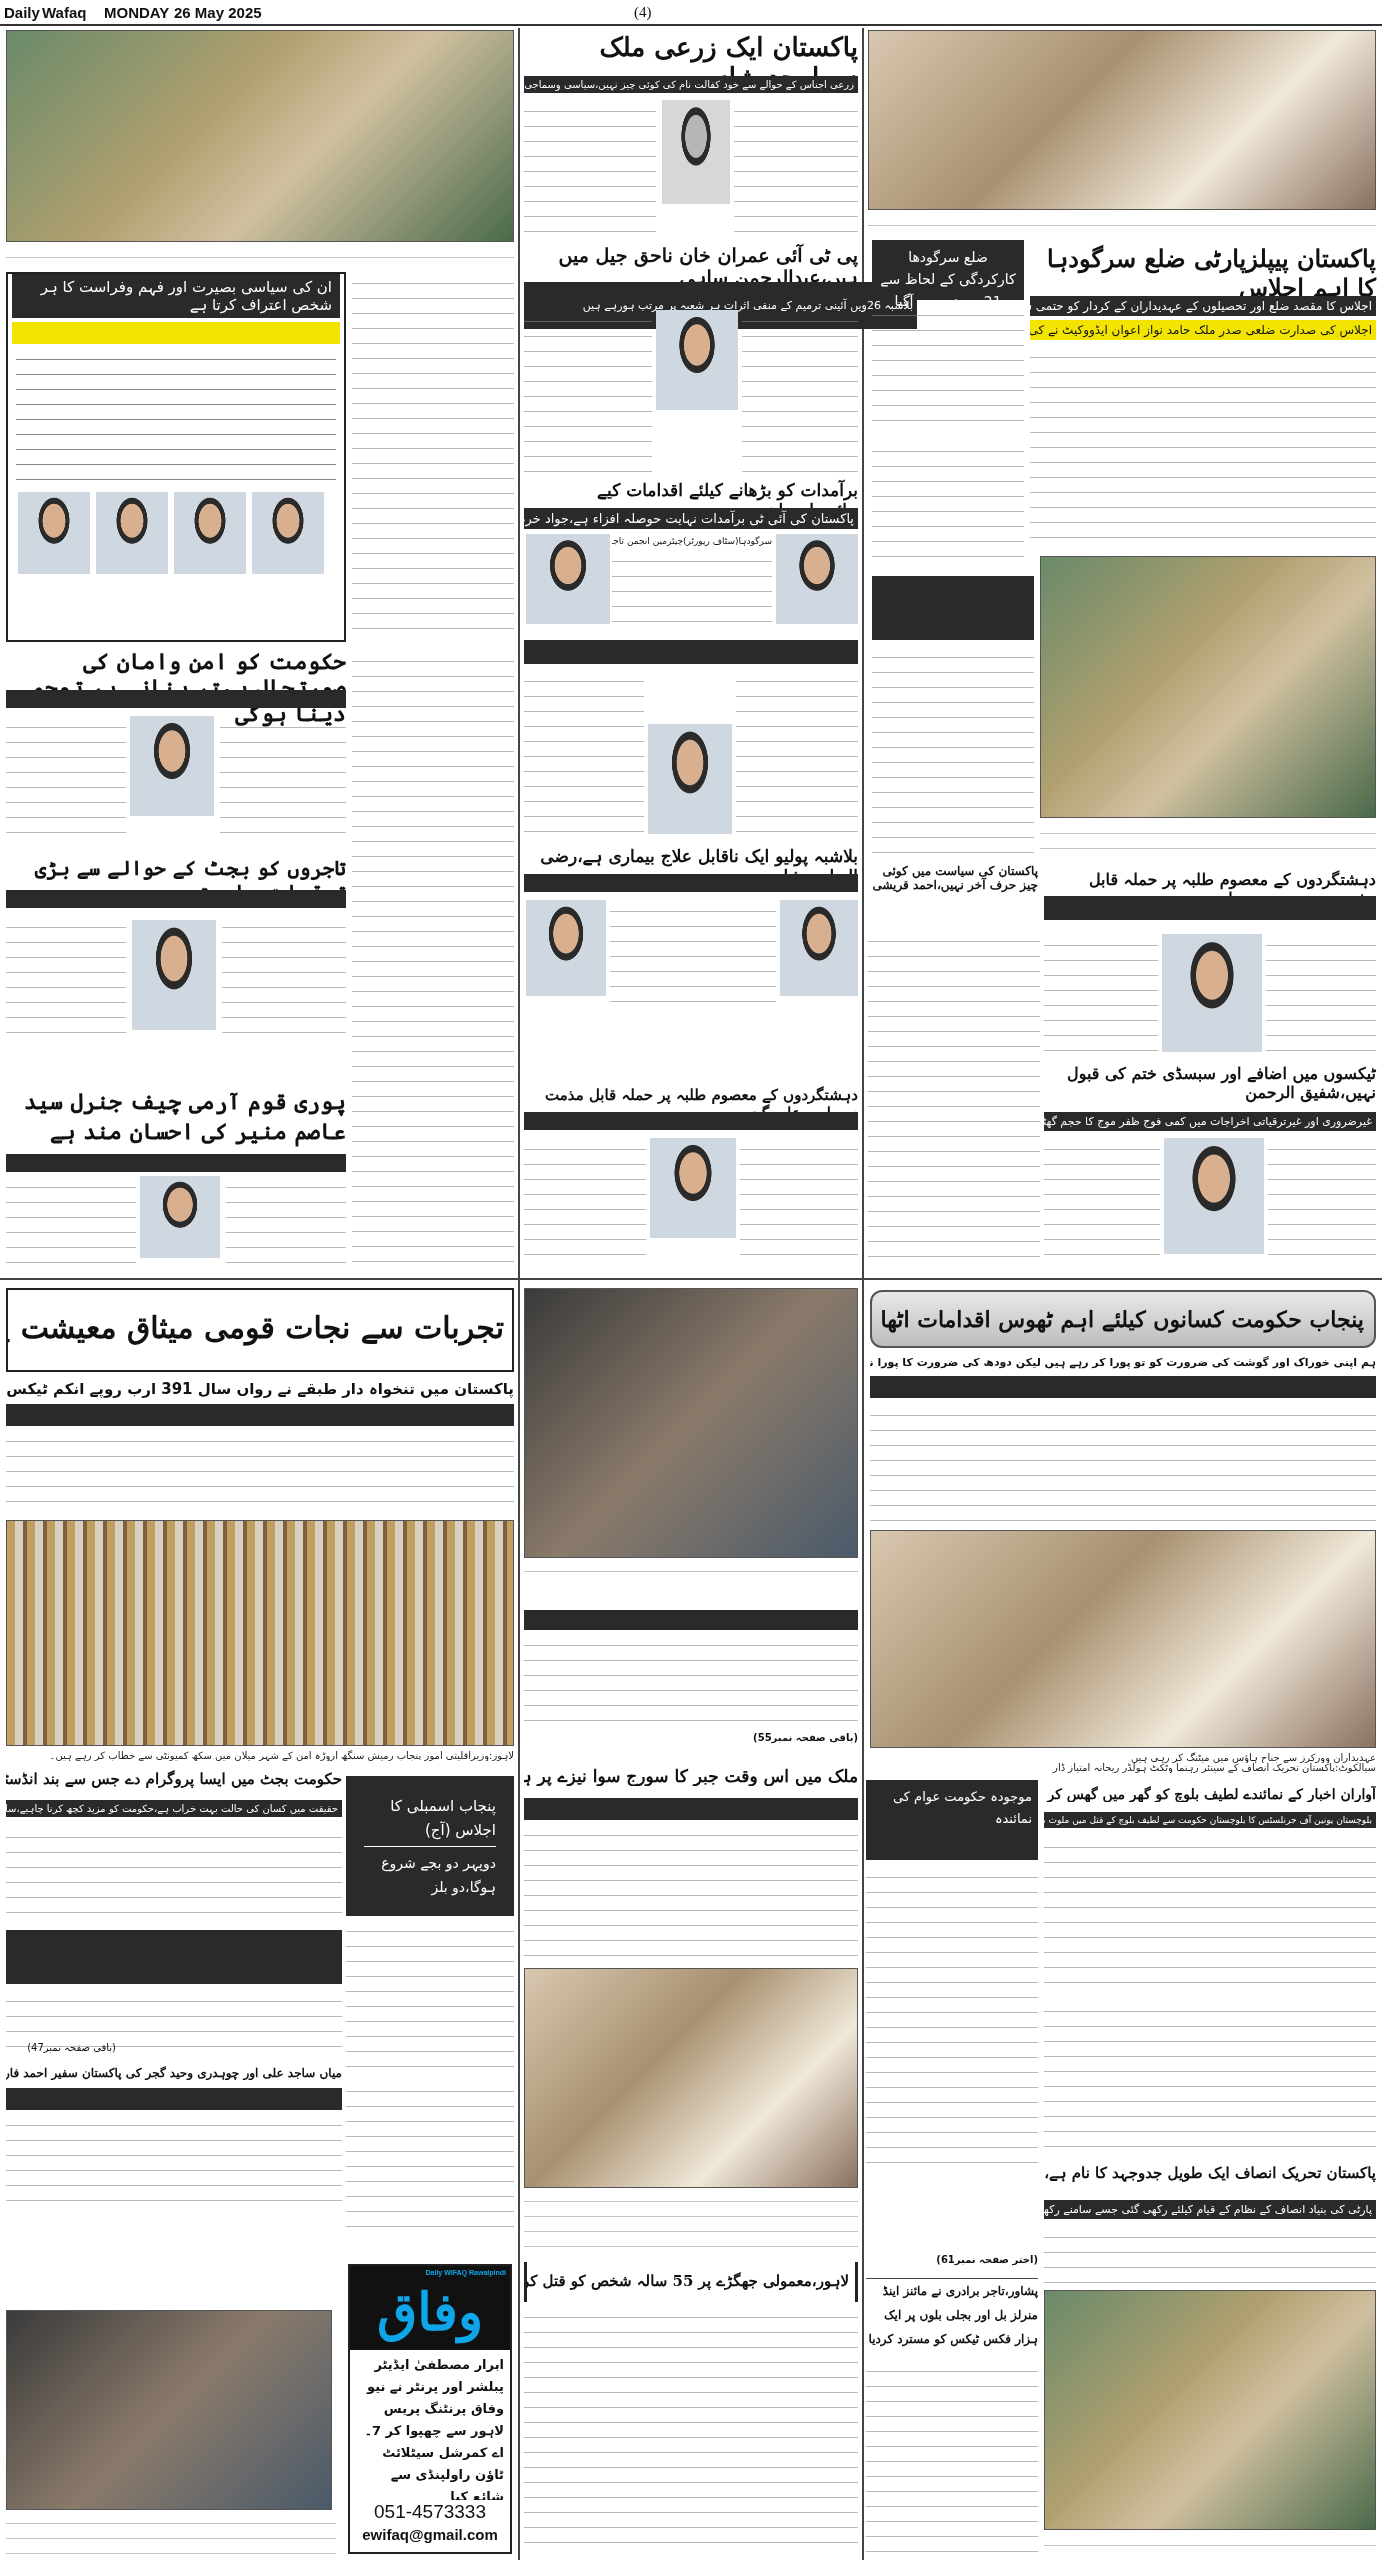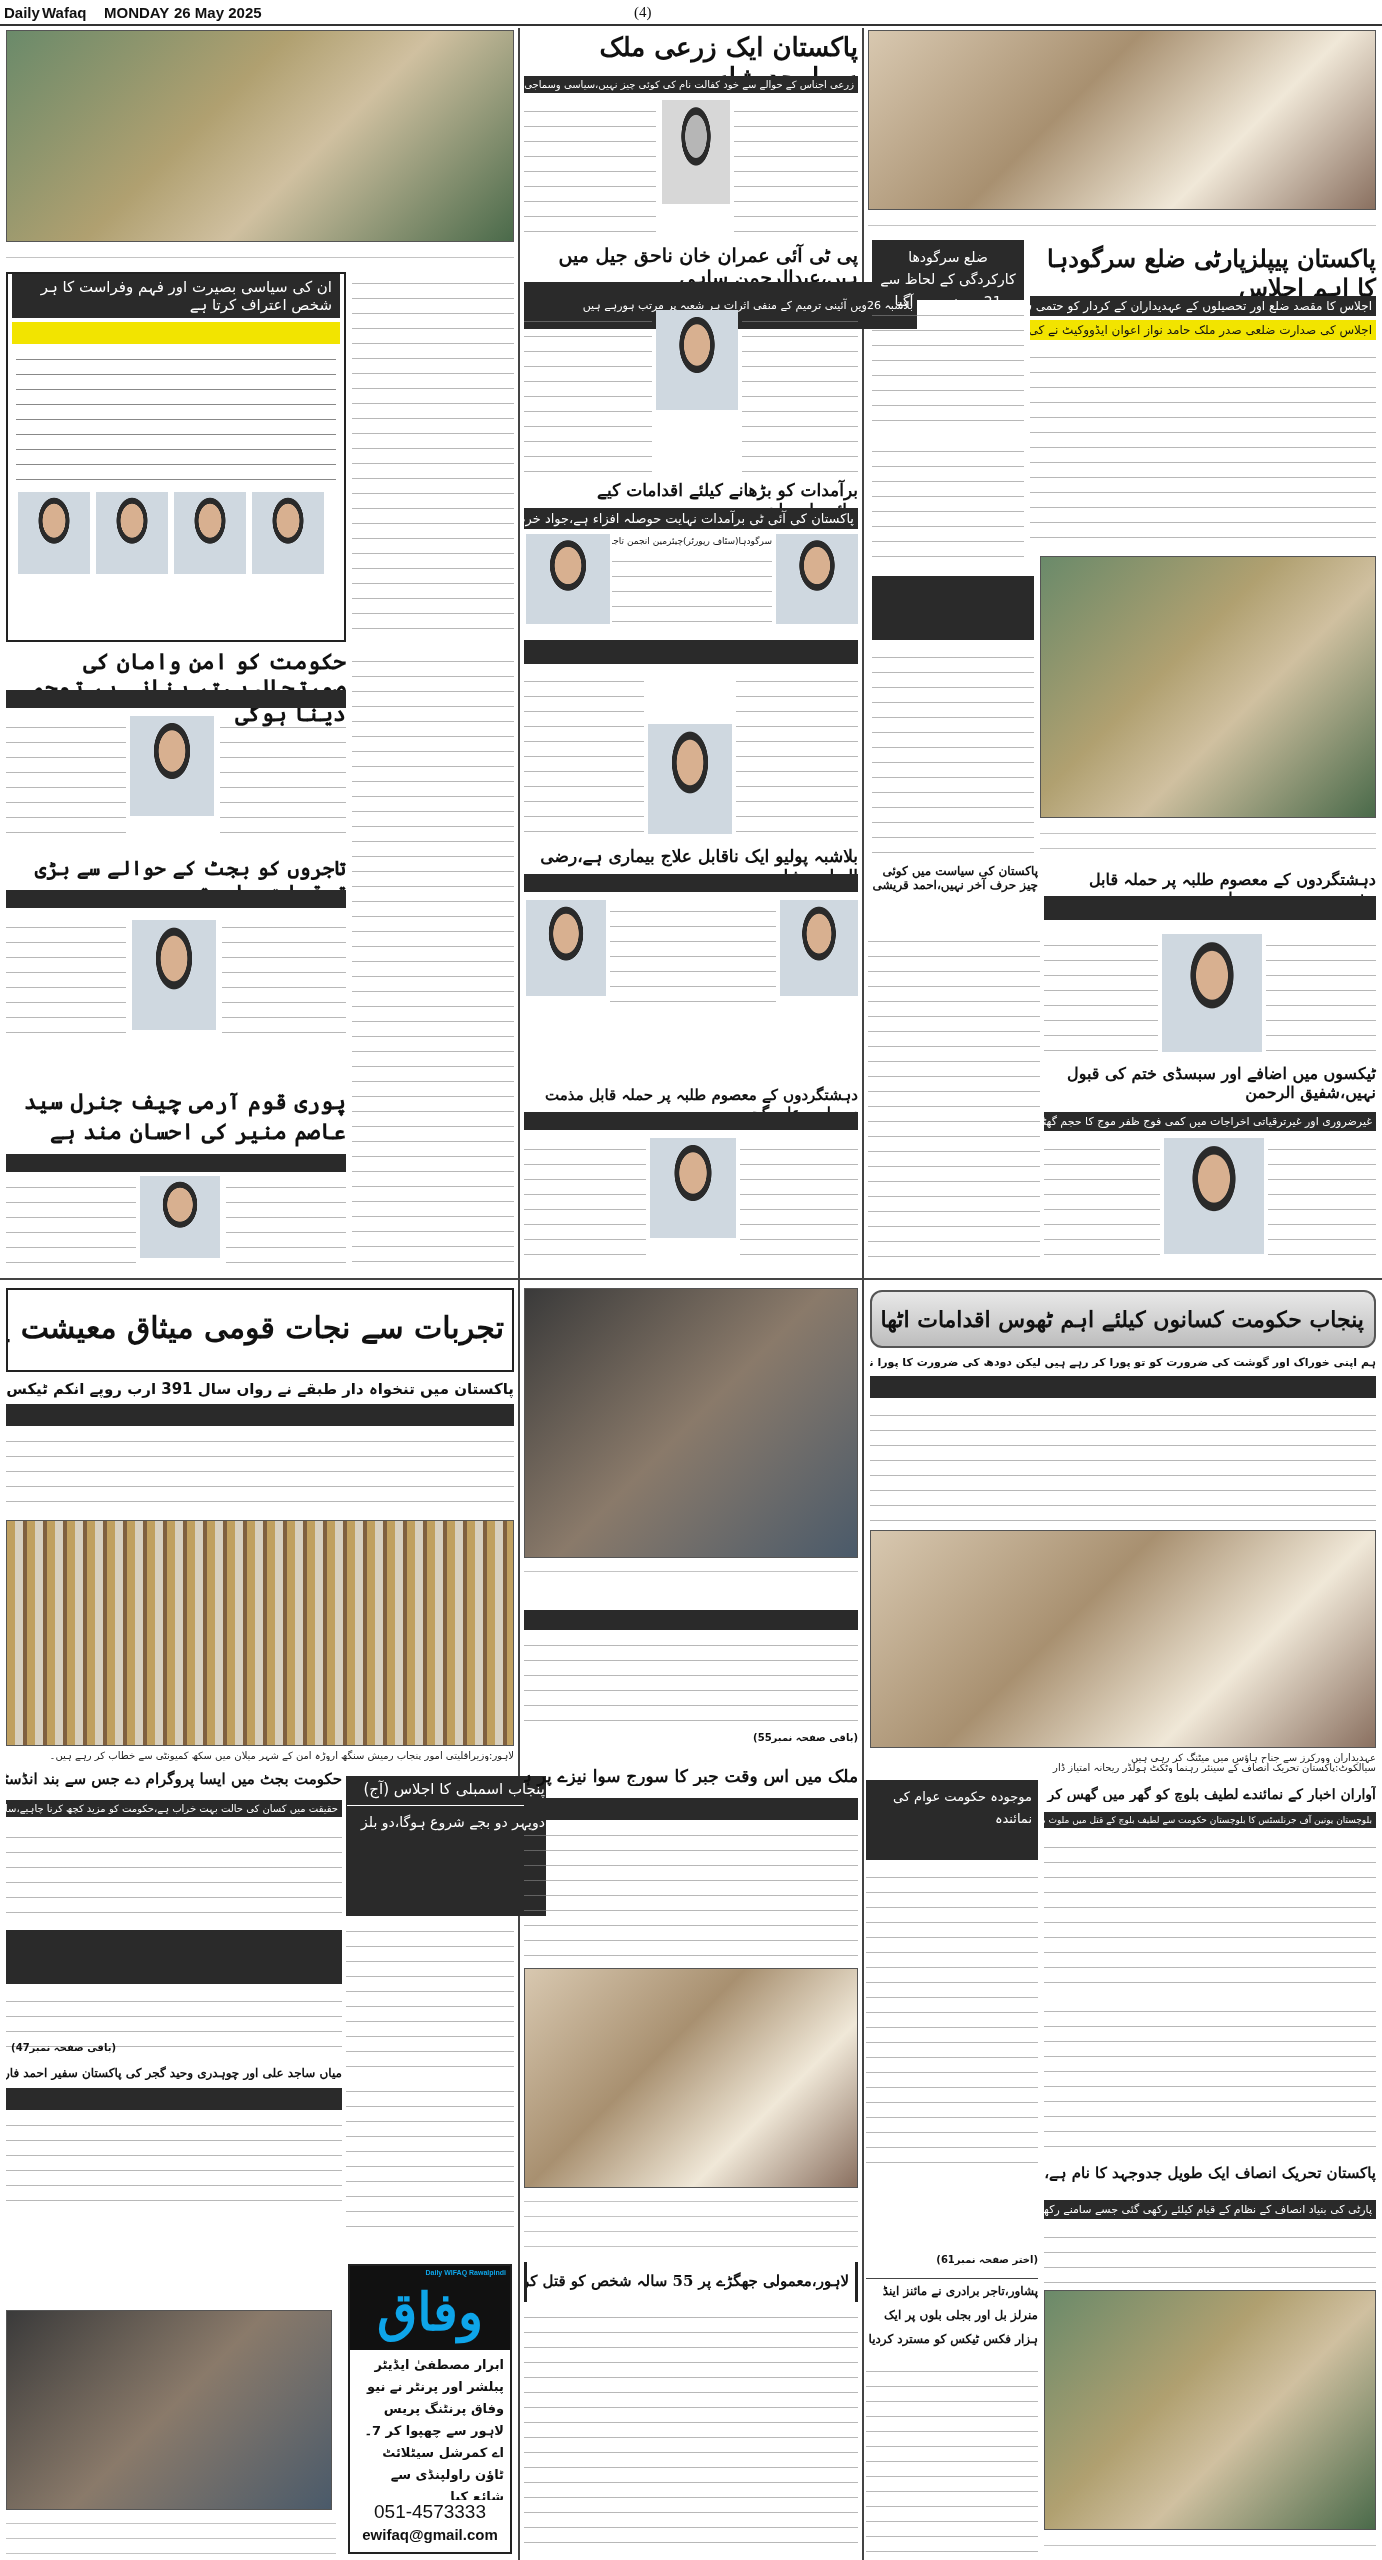--- a/index.html
+++ b/index.html
@@ -163,28 +163,28 @@
 <div class="abs bar-dark" style="left:870px;top:1376px;width:506px;height:22px"></div>
 <div class="abs fill-lines" style="left:870px;top:1404px;width:506px;height:120px;opacity:.6"></div>
 <div class="abs photo warm" style="left:870px;top:1530px;width:506px;height:218px"></div>
 <div class="abs caption rtl" style="left:870px;top:1752px;width:506px">عہدیداران وورکرز سے جناح ہاؤس میں میٹنگ کر رہی ہیں</div>
 
 <div class="abs head-big rtl" style="left:6px;top:1770px;width:336px;font-size:15px;white-space:nowrap;overflow:hidden">حکومت بجٹ میں ایسا پروگرام دے جس سے بند انڈسٹری چلے،ہمایوں اختر خان</div>
 <div class="abs bar-dark rtl" style="left:6px;top:1800px;width:336px;font-size:10px;padding:3px 4px;white-space:nowrap;overflow:hidden">حقیقت میں کسان کی حالت بہت خراب ہے،حکومت کو مزید کچھ کرنا چاہیے،سابق وفاقی وزیر کی وفد سے گفتگو</div>
 <div class="abs fill-lines" style="left:6px;top:1826px;width:336px;height:100px;opacity:.6"></div>
 <div class="abs bar-dark" style="left:6px;top:1930px;width:336px;height:54px"></div>
 <div class="abs fill-lines" style="left:6px;top:1990px;width:336px;height:60px;opacity:.6"></div>
-<div class="abs rtl" style="left:6px;top:2042px;width:110px;font-size:10px;font-weight:bold">(باقی صفحہ نمبر47)</div>
+<div class="abs rtl" style="left:6px;top:2042px;width:110px;font-size:10px;font-weight:normal">(باقی صفحہ نمبر47)</div>
 <div class="abs head-big rtl" style="left:6px;top:2066px;width:336px;font-size:12px;white-space:nowrap;overflow:hidden">میاں ساجد علی اور چوہدری وحید گجر کی پاکستان سفیر احمد فاروق سے دمام میں خصوصی ملاقات</div>
 <div class="abs bar-dark" style="left:6px;top:2088px;width:336px;height:22px"></div>
 <div class="abs fill-lines" style="left:6px;top:2114px;width:336px;height:96px;opacity:.6"></div>
 <div class="abs photo dark" style="left:6px;top:2310px;width:326px;height:200px"></div>
 <div class="abs fill-lines" style="left:6px;top:2512px;width:330px;height:44px;opacity:.5"></div>
 
-<div class="abs bar-dark" style="left:346px;top:1776px;width:200px;height:140px;padding:1px">
+<div class="abs bar-dark" style="left:346px;top:1776px;width:168px;height:140px;padding:18px">
   <div class="rtl" style="font-size:15px;line-height:24px;border-bottom:1px solid #fff;padding-bottom:4px">پنجاب اسمبلی کا اجلاس (آج)</div>
   <div class="rtl" style="font-size:14px;line-height:24px;padding-top:4px">دوپہر دو بجے شروع ہوگا،دو بلز</div>
 </div>
 <div class="abs fill-lines" style="left:346px;top:1920px;width:168px;height:150px;opacity:.6"></div>
 <div class="abs fill-lines" style="left:346px;top:2080px;width:168px;height:150px;opacity:.6"></div>
 
 <div class="abs" style="left:348px;top:2264px;width:164px;height:290px;border:2px solid #222">
   <div style="background:#111;color:#0ea5e9;height:84px;position:relative">
     <div style="position:absolute;right:4px;top:3px;font-family:'Liberation Sans',sans-serif;font-size:7px;font-weight:bold">Daily WIFAQ Rawalpindi</div>
     <div class="rtl" style="position:absolute;left:8px;right:8px;top:14px;font-family:'DejaVu Serif',serif;font-size:52px;font-weight:bold;text-align:center;line-height:64px">وفاق</div>

